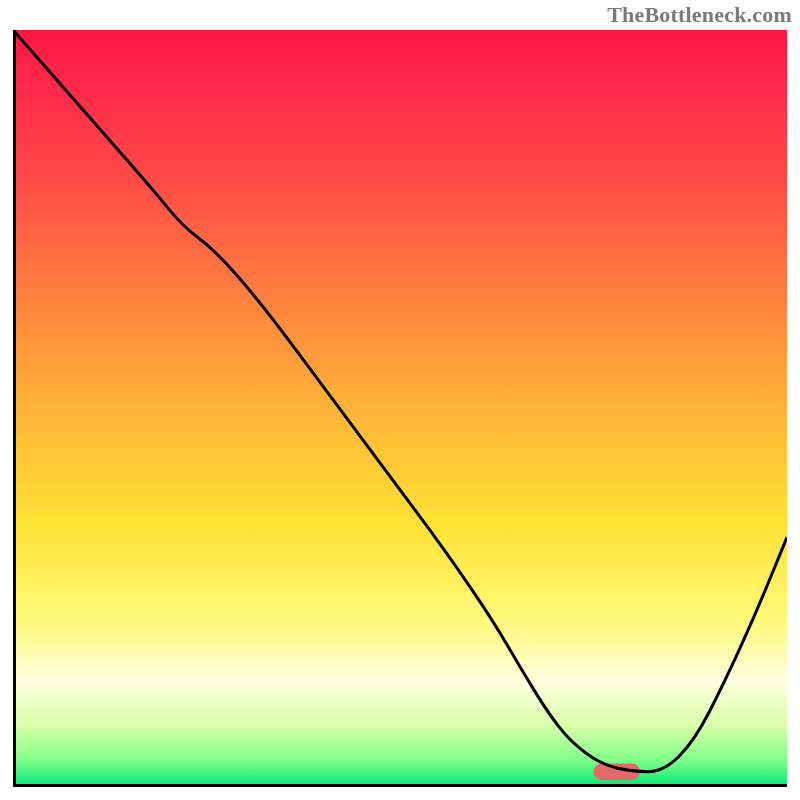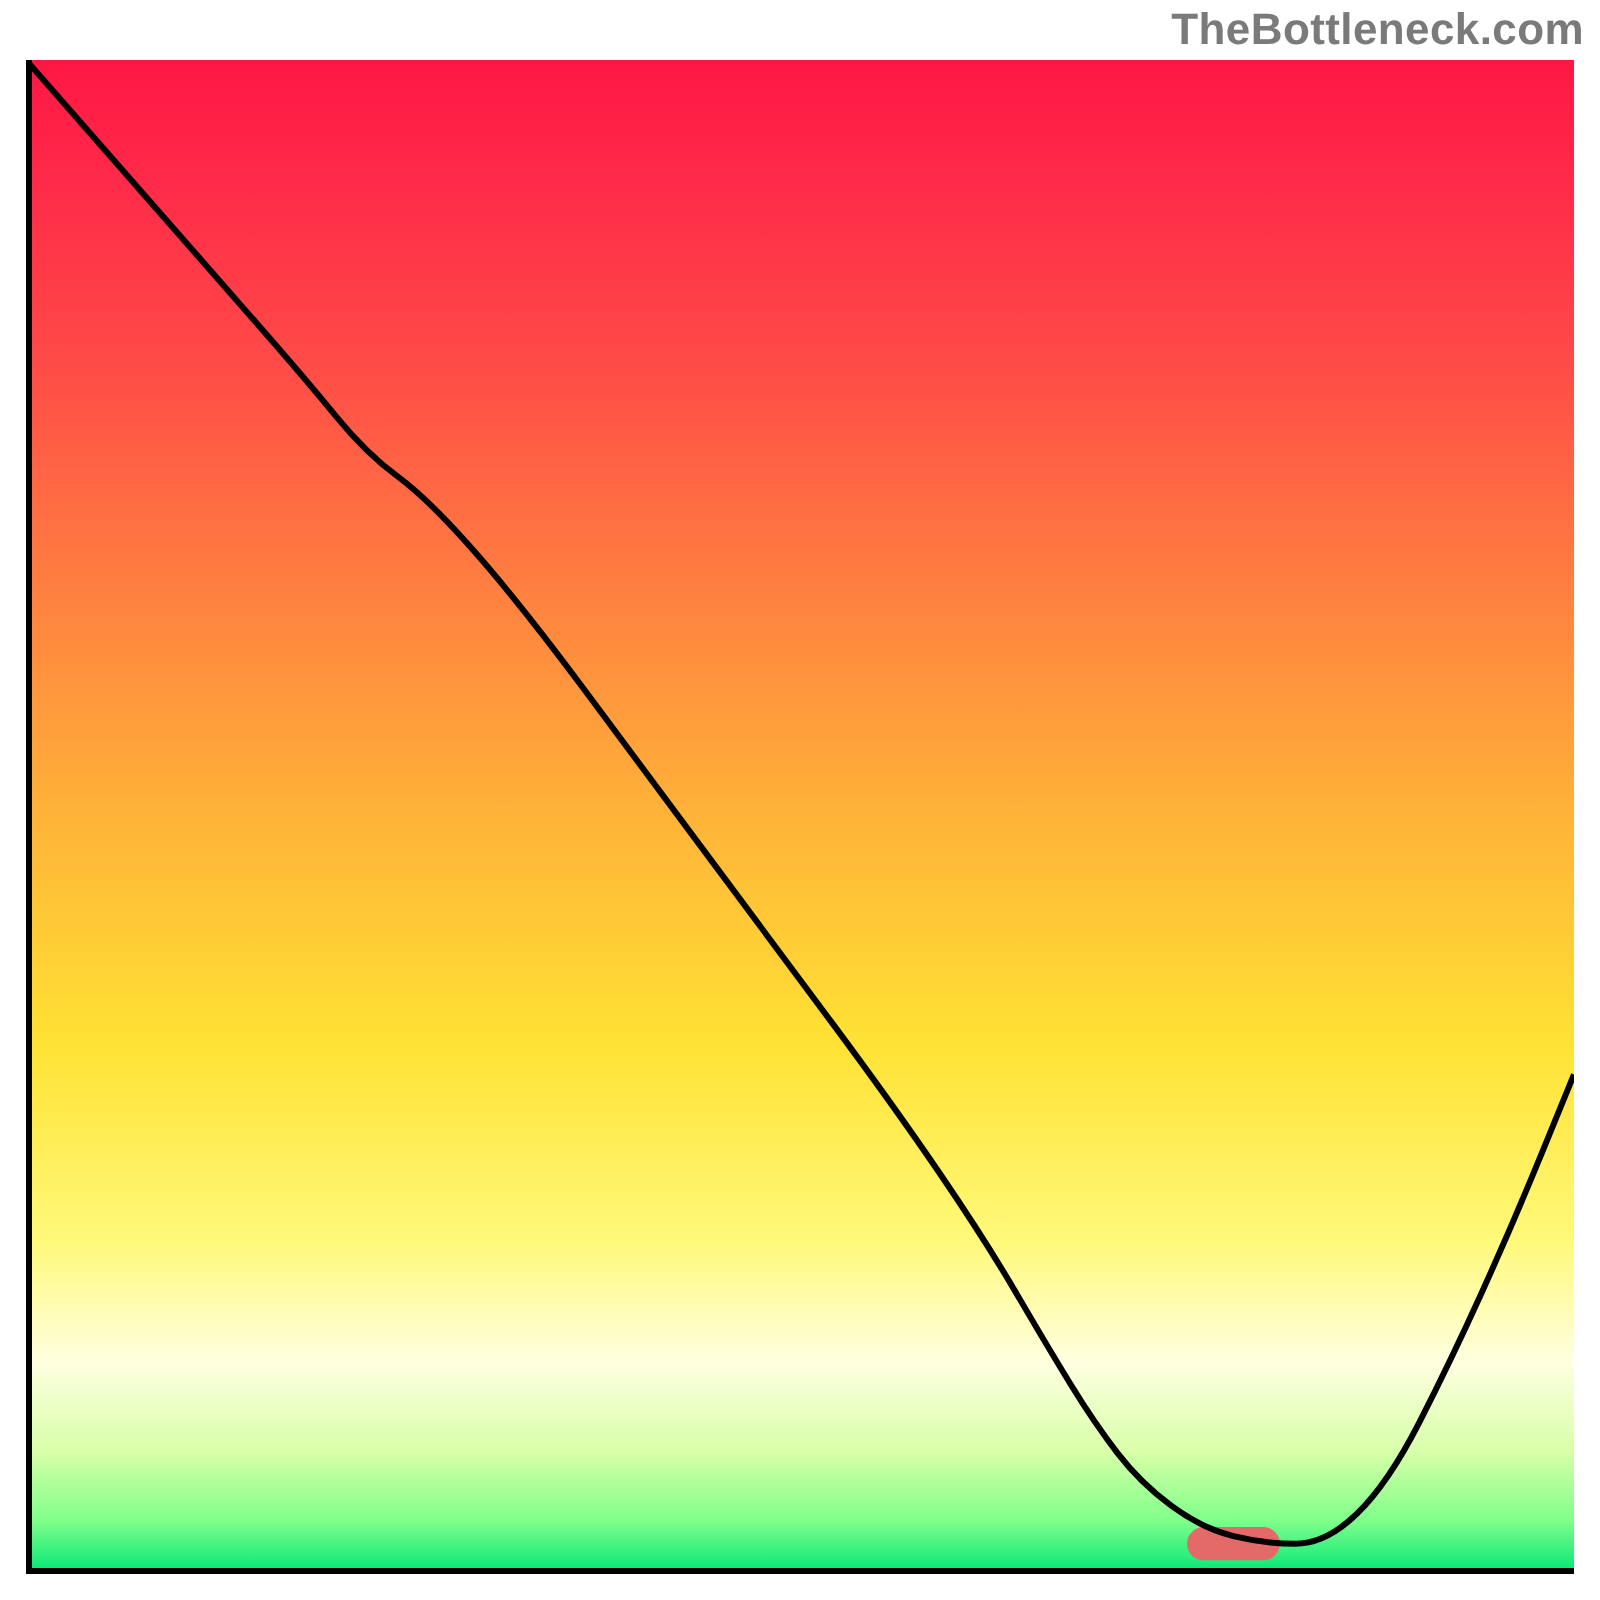--- a/index.html
+++ b/index.html
@@ -7,20 +7,21 @@
     padding: 0;
     width: 800px;
     height: 800px;
     background: #ffffff;
     font-family: Arial, Helvetica, sans-serif;
   }
   .wrap {
     position: relative;
     width: 800px;
     height: 800px;
+    font-family: Liberation Serif, serif;
   }
   .watermark {
     position: absolute;
     top: 2px;
     right: 8px;
     font-size: 22px;
     font-weight: 600;
     color: #7a7a7a;
     letter-spacing: 0.2px;
     pointer-events: none;

